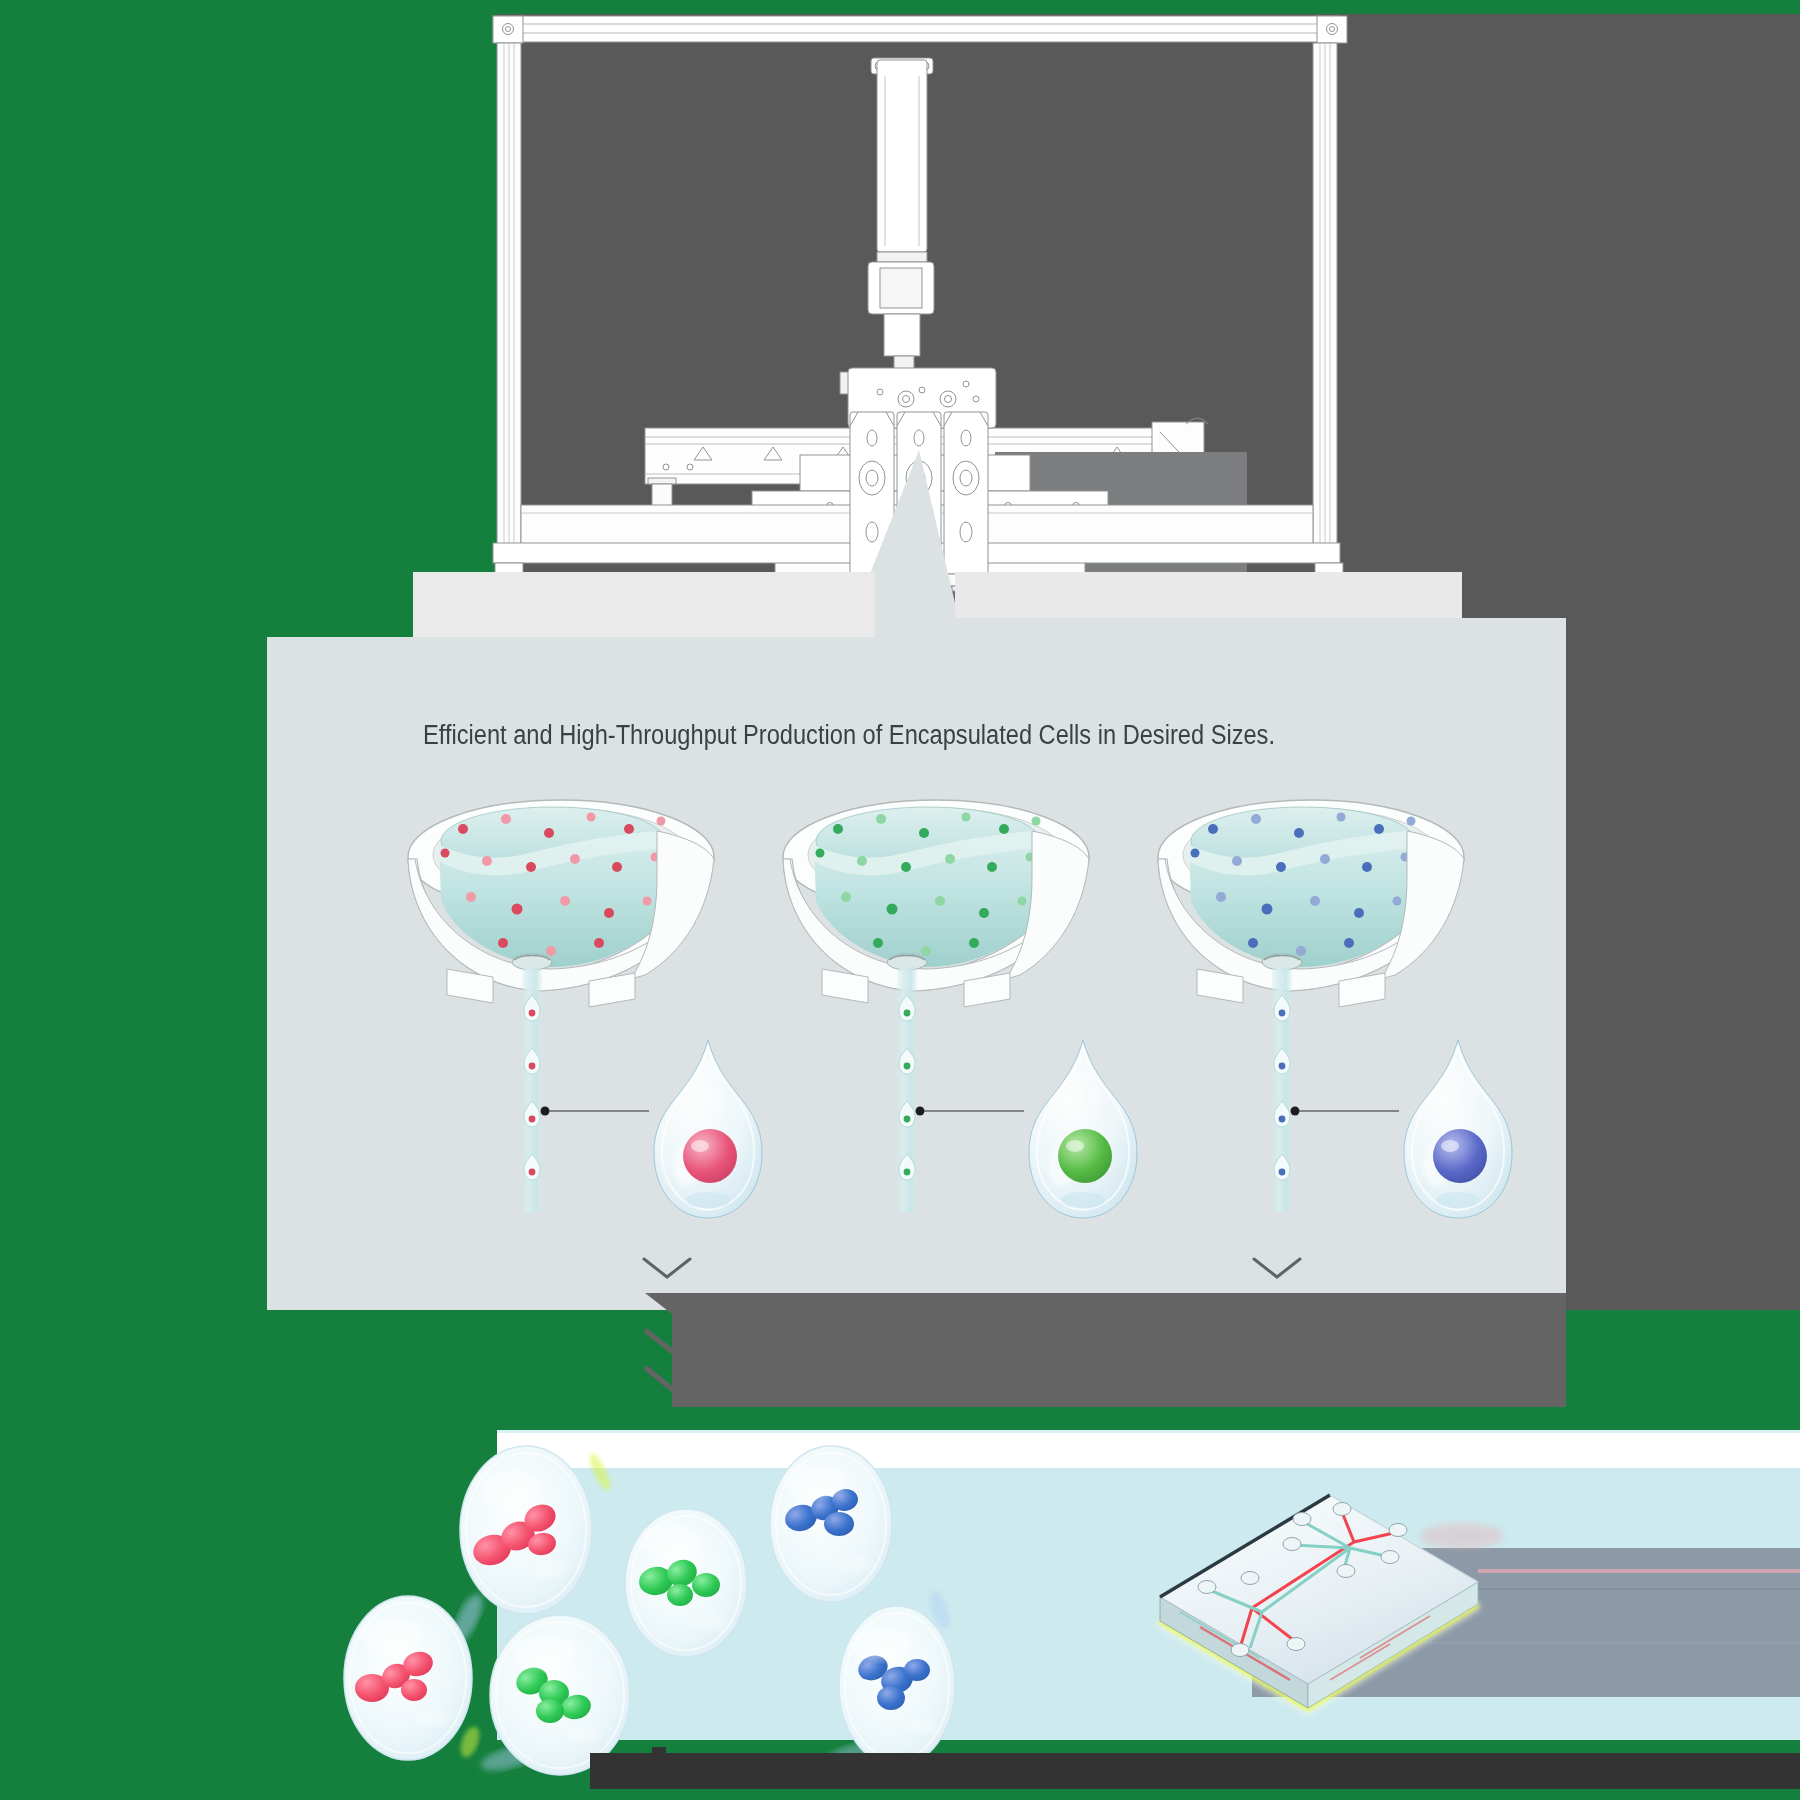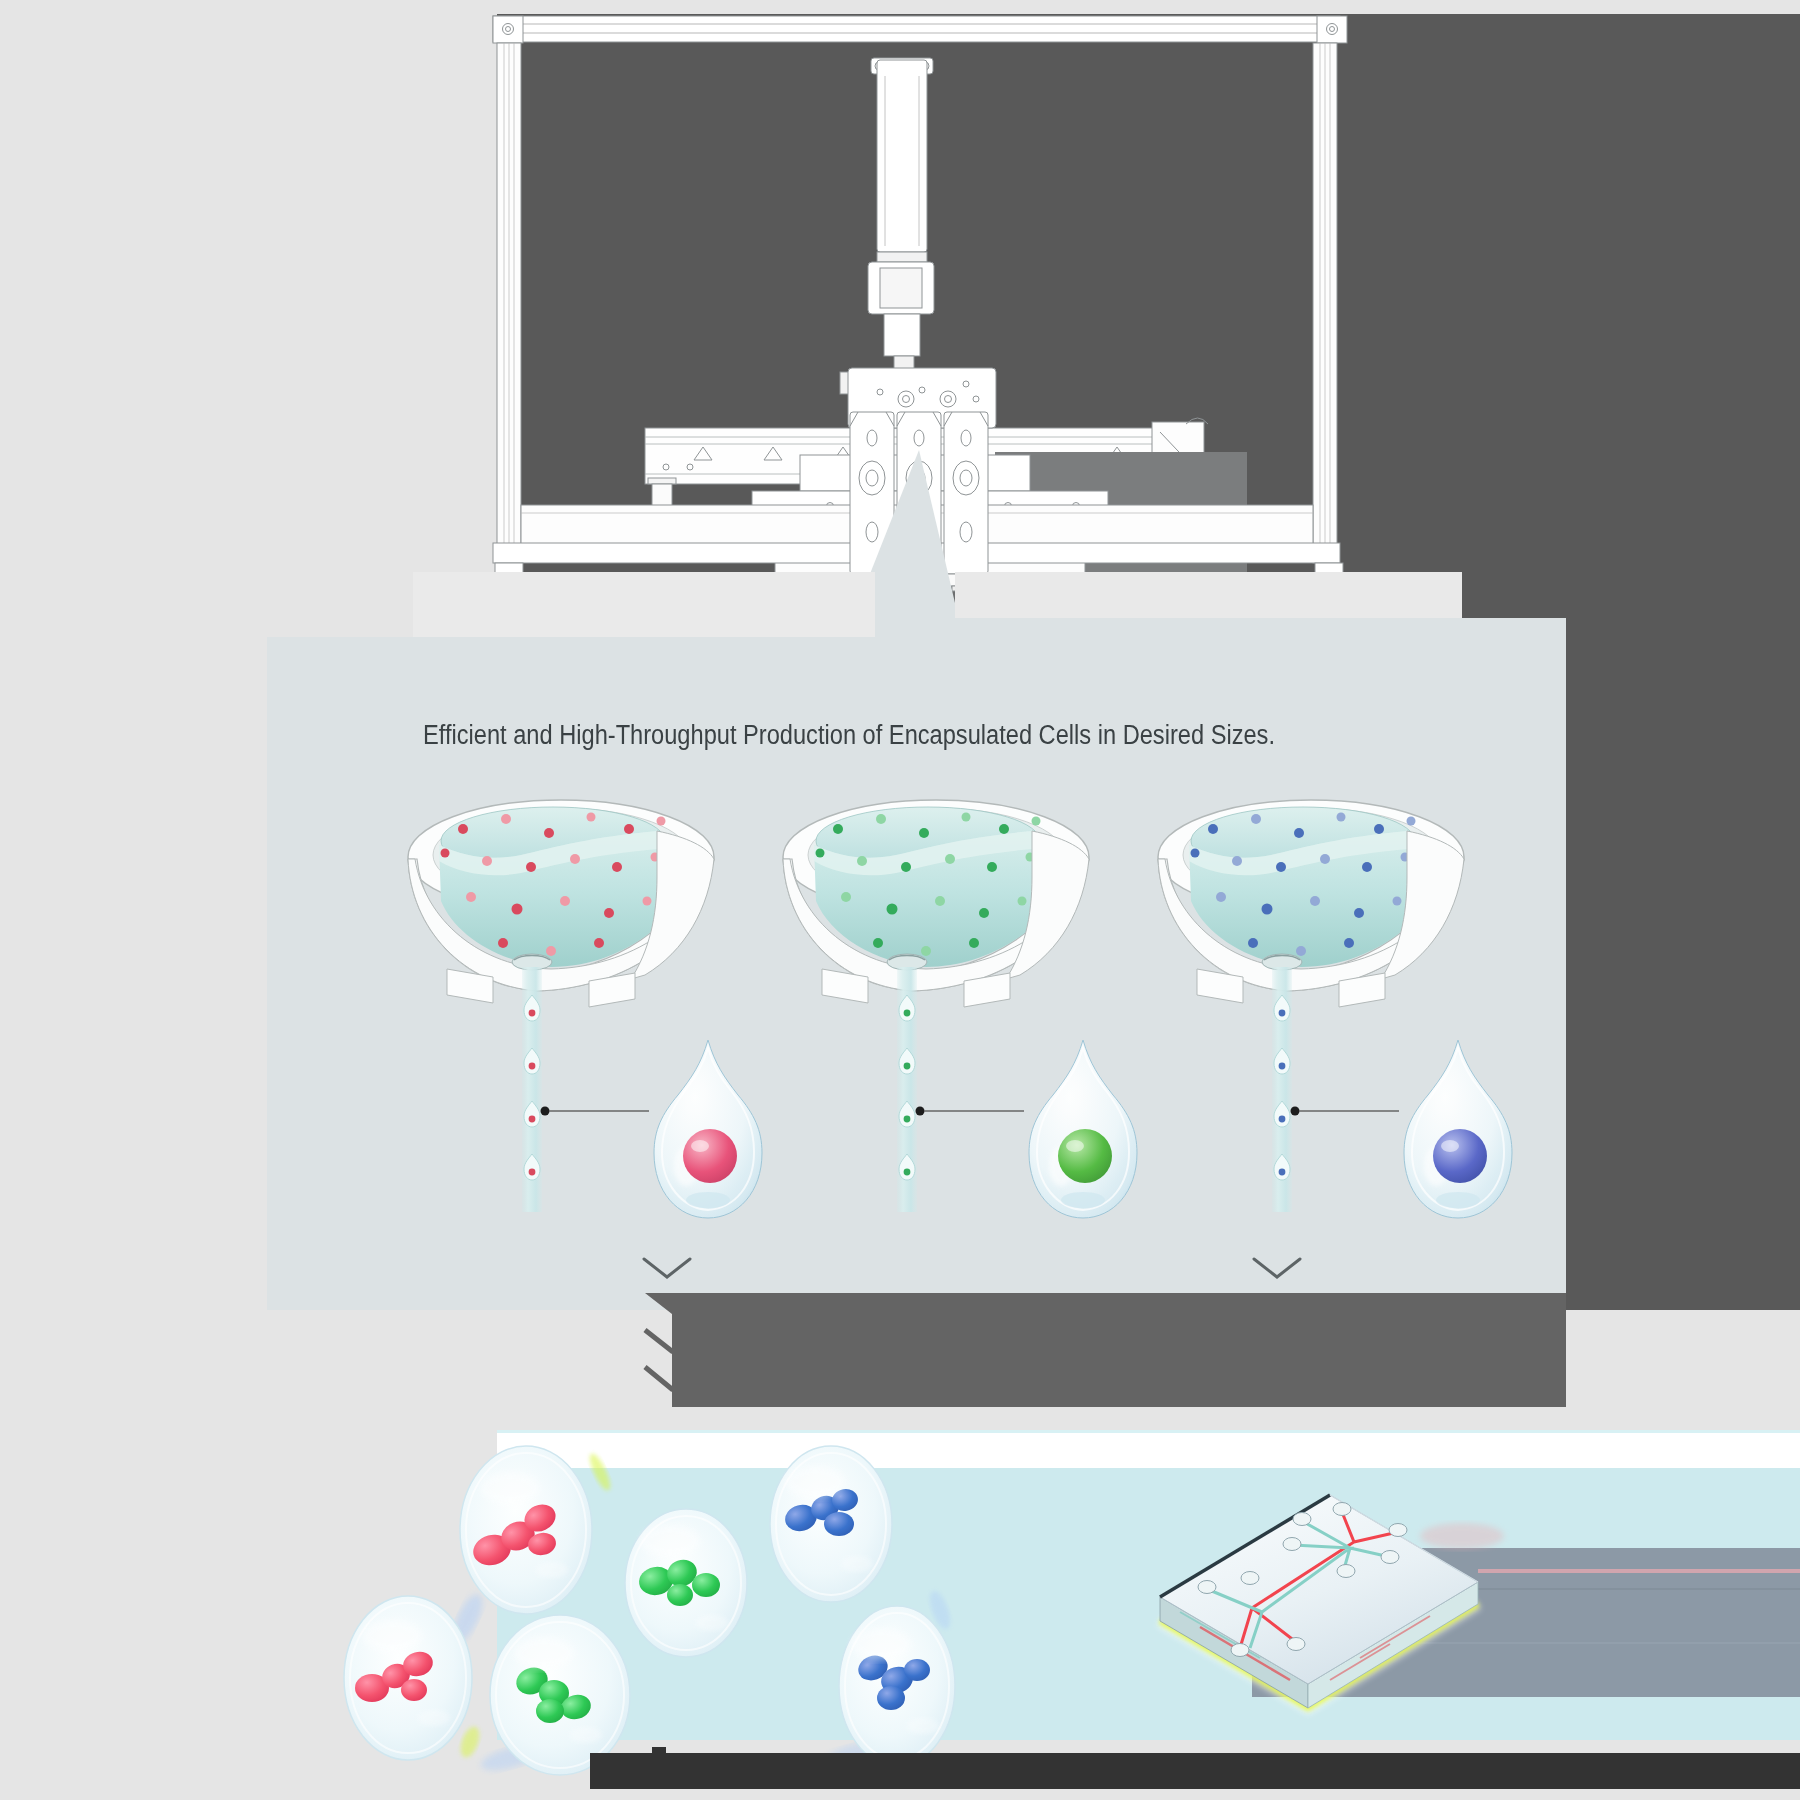--- a/index.html
+++ b/index.html
@@ -1,16 +1,16 @@
 <!DOCTYPE html>
 <html style="--background: #000000; --machine_backdrop: #595959; --machine_line: #8f9496; --panel: #dce2e4; --light_strip: #eaeaea; --under_block: #646464; --title_color: #3a4144; --chevron_color: #5d6466; --card_white: #ffffff; --card_cyan: #cdeaee; --shadow_bluegray: #8c99a6; --caption_bar: #333333; --liquid_teal: #bfe3e1; --red_cell: #e04a5e; --green_cell: #34b45c; --blue_cell: #4a6fba; --chip_red_channel: #f2444e; --chip_teal_channel: #86d0c6; --chip_glow_yellow: #e8fa3c;"><head>
 <meta charset="utf-8">
 <style>
   html,body{margin:0;padding:0;background:#000;}
-  .stage{position:relative;width:1800px;height:1800px;background:#e5e5e5;overflow:hidden;
+  .stage{position:relative;width:1800px;height:1800px;background:#15803d;overflow:hidden;
          font-family:"Liberation Sans", sans-serif;}
   svg{position:absolute;left:0;top:0;}
   text{font-family:"Liberation Sans", sans-serif;}
 </style>
 </head>
 <body>
 
 <div class="stage">
 <svg width="1800" height="1800" viewBox="0 0 1800 1800">
   <defs>

